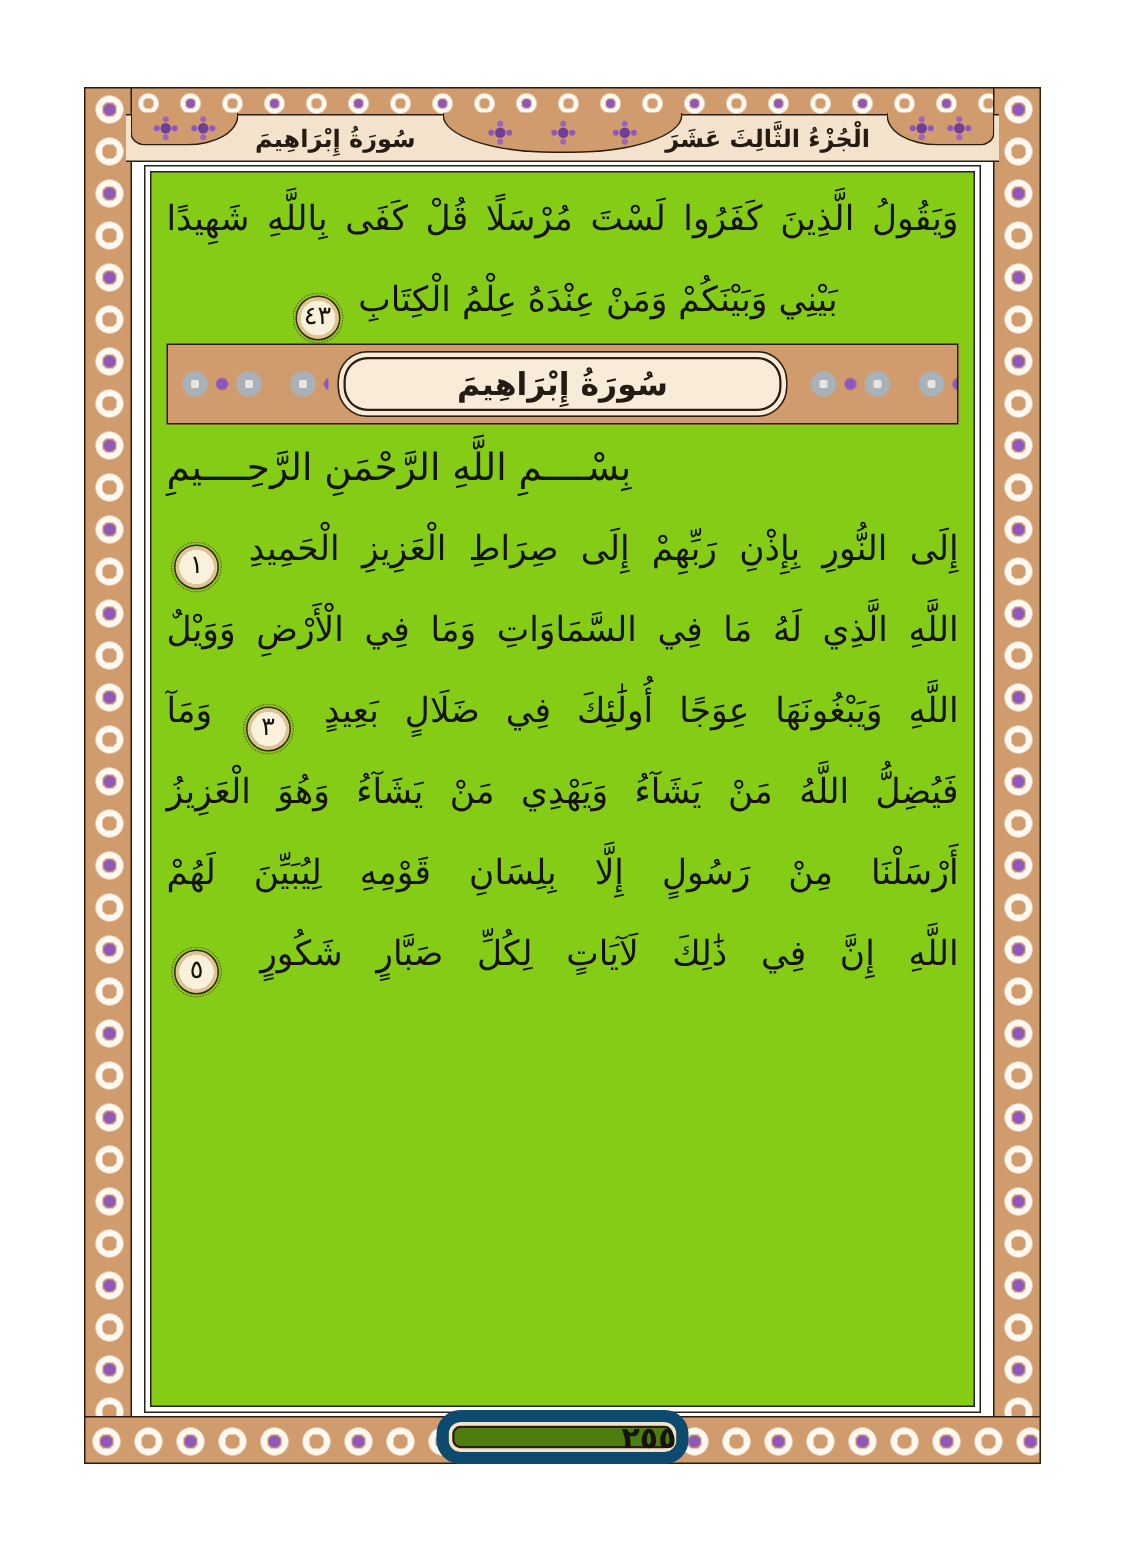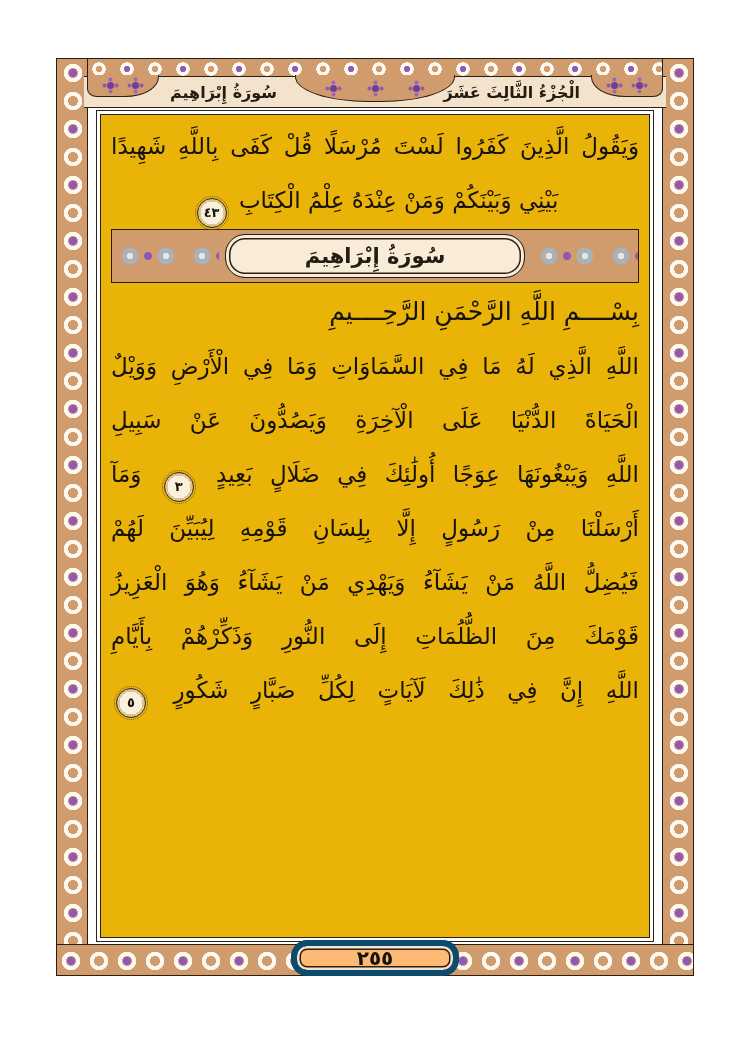--- a/index.html
+++ b/index.html
@@ -60,36 +60,36 @@
 
   .floret {
     width:7px; height:7px; border-radius:50%; background:#6d3f96; position:relative; display:inline-block;
     box-shadow: 0 -6px 0 -1.5px #9a63c5, 0 6px 0 -1.5px #9a63c5, 6px 0 0 -1.5px #8f57bb, -6px 0 0 -1.5px #8f57bb;
   }
 
   
   .inner-frame {
     position:absolute; left:44px; right:44px; top:56px; bottom:38px;
     border:1.5px solid #2b2118; outline:1px solid #2b2118; outline-offset:3px;
-    background:#eab308; padding:4px 10px 16px 10px;
+    background:#84cc16; padding:4px 10px 16px 10px;
   }
 
   .qline {
     height:54px; line-height:54px; font-size:23px; color:#17120c;
     direction:rtl; text-align:justify; text-align-last:justify; text-justify:inter-word;
     white-space:normal; overflow:visible;
   }
   .qline.center { text-align:center; text-align-last:center; }
 
   .ayah-marker {
     display:inline-flex; align-items:center; justify-content:center;
     width:30px; height:30px; border-radius:50%;
     background: radial-gradient(circle, #faf1dc 0 58%, #dfc493 58% 72%, #faf1dc 72%);
     border:1.3px solid #32281c; outline:1px dotted #7a5f3a; outline-offset:1px;
-    font-size:13px; font-weight:bold; color:#17120c;
+    font-size:17px; font-weight:normal; color:#17120c;
     vertical-align:-9px; margin:0 5px; line-height:1;
   }
 
   
   .surah-banner {
     height:54px; margin:2px 0; border:1.5px solid #2b1d10; background:#d09b6d;
     display:flex; align-items:stretch;
   }
   .banner-pattern {
     flex:1;
@@ -102,30 +102,30 @@
   }
   .banner-cartouche {
     width:300px; margin:4px 6px; background:#f8ecd8;
     border:1.5px solid #2b1d10; border-radius:20px;
     box-shadow: inset 0 0 0 3px #f8ecd8, inset 0 0 0 4.5px #2b1d10;
     display:flex; align-items:center; justify-content:center;
   }
   .banner-cartouche span { font-size:21px; font-weight:bold; color:#241c12; }
 
   .bismillah {
-    height:54px; line-height:54px; text-align:right; font-size:25px; color:#17120c; direction:rtl;
+    height:54px; line-height:54px; text-align:left; font-size:25px; color:#17120c; direction:rtl;
   }
 
   
   .page-num-cartouche {
     position:absolute; left:50%; bottom:0px; transform:translateX(-50%);
-    width:168px; height:36px; background:#fdba74;
-    border:6px solid #0c4a6e; border-radius:16px;
+    width:168px; height:36px; background:#4d7c0f;
+    border:8px solid #0c4a6e; border-radius:16px;
     box-shadow: inset 0 0 0 2.5px #f4e3cc, inset 0 0 0 4px #2b1d10;
-    display:flex; align-items:center; justify-content:center; z-index:4;
+    display:flex; align-items:center; justify-content:flex-start; z-index:4;
   }
   .page-num-cartouche span { font-size:20px; font-weight:bold; color:#17120c; letter-spacing:2px; }
 </style>
 </head>
 <body>
 
 <div class="page">
   <div class="frame">
 
     <div class="band band-horz band-top"></div>
@@ -162,26 +162,25 @@
         <div class="banner-pattern"></div>
         <div class="banner-cartouche">
           <span>سُورَةُ إِبْرَاهِيمَ</span>
         </div>
         <div class="banner-pattern"></div>
       </div>
 
       <div class="bismillah">بِسْــــمِ اللَّهِ الرَّحْمَنِ الرَّحِــــيمِ</div>
 
       <div id="lines-main">
+          <div class="qline"><span class="qtext">إِلَى النُّورِ بِإِذْنِ رَبِّهِمْ إِلَى صِرَاطِ الْعَزِيزِ الْحَمِيدِ</span> <span class="ayah-marker">١</span></div>
           <div class="qline"><span class="qtext">اللَّهِ الَّذِي لَهُ مَا فِي السَّمَاوَاتِ وَمَا فِي الْأَرْضِ وَوَيْلٌ</span></div>
-          <div class="qline"><span class="qtext">الْحَيَاةَ الدُّنْيَا عَلَى الْآخِرَةِ وَيَصُدُّونَ عَنْ سَبِيلِ</span></div>
           <div class="qline"><span class="qtext">اللَّهِ وَيَبْغُونَهَا عِوَجًا أُولَٰئِكَ فِي ضَلَالٍ بَعِيدٍ</span> <span class="ayah-marker">٣</span> <span class="qtext">وَمَآ</span></div>
+          <div class="qline"><span class="qtext">فَيُضِلُّ اللَّهُ مَنْ يَشَآءُ وَيَهْدِي مَنْ يَشَآءُ وَهُوَ الْعَزِيزُ</span></div>
           <div class="qline"><span class="qtext">أَرْسَلْنَا مِنْ رَسُولٍ إِلَّا بِلِسَانِ قَوْمِهِ لِيُبَيِّنَ لَهُمْ</span></div>
-          <div class="qline"><span class="qtext">فَيُضِلُّ اللَّهُ مَنْ يَشَآءُ وَيَهْدِي مَنْ يَشَآءُ وَهُوَ الْعَزِيزُ</span></div>
-          <div class="qline"><span class="qtext">قَوْمَكَ مِنَ الظُّلُمَاتِ إِلَى النُّورِ وَذَكِّرْهُمْ بِأَيَّامِ</span></div>
           <div class="qline"><span class="qtext">اللَّهِ إِنَّ فِي ذَٰلِكَ لَآيَاتٍ لِكُلِّ صَبَّارٍ شَكُورٍ</span> <span class="ayah-marker">٥</span></div>
         </div>
     </div>
 
     <div class="page-num-cartouche">
       <span>٢٥٥</span>
     </div>
 
   </div>
 </div>

